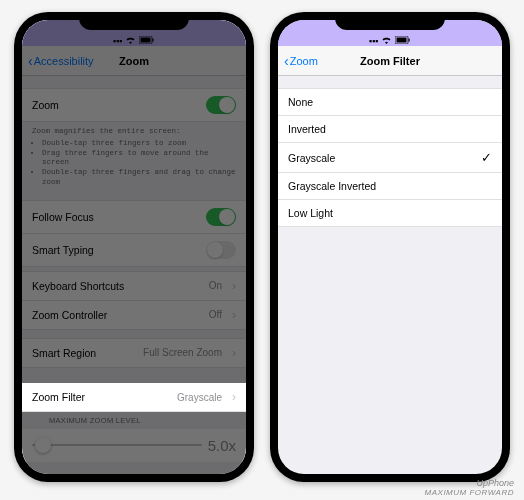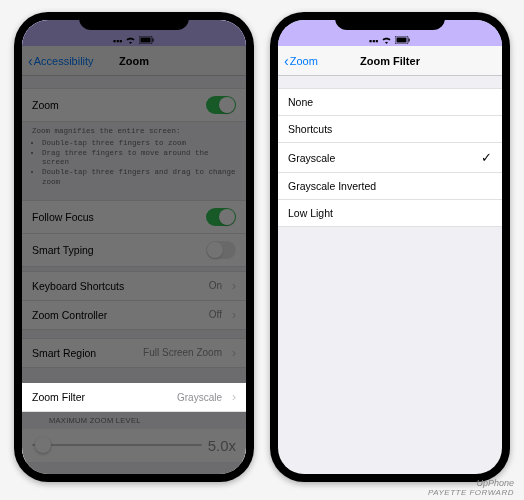--- a/index.html
+++ b/index.html
@@ -244,35 +244,35 @@
         </div>
         <div class="nav-title">Zoom Filter</div>
       </div>
 
       <div class="content">
         <div class="group">
           <div class="row">
             <span class="label">None</span>
           </div>
           <div class="row">
-            <span class="label">Shortcuts</span>
+            <span class="label">Inverted</span>
           </div>
           <div class="row">
             <span class="label">Grayscale</span>
             <span class="check">✓</span>
           </div>
           <div class="row">
             <span class="label">Grayscale Inverted</span>
           </div>
           <div class="row">
             <span class="label">Low Light</span>
           </div>
         </div>
       </div>
     </div>
   </div>
 
 </div>
 
 <div class="watermark">
   <div>UpPhone</div>
-  <div class="line2">PAYETTE FORWARD</div>
+  <div class="line2">MAXIMUM FORWARD</div>
 </div>
 
 </body></html>

